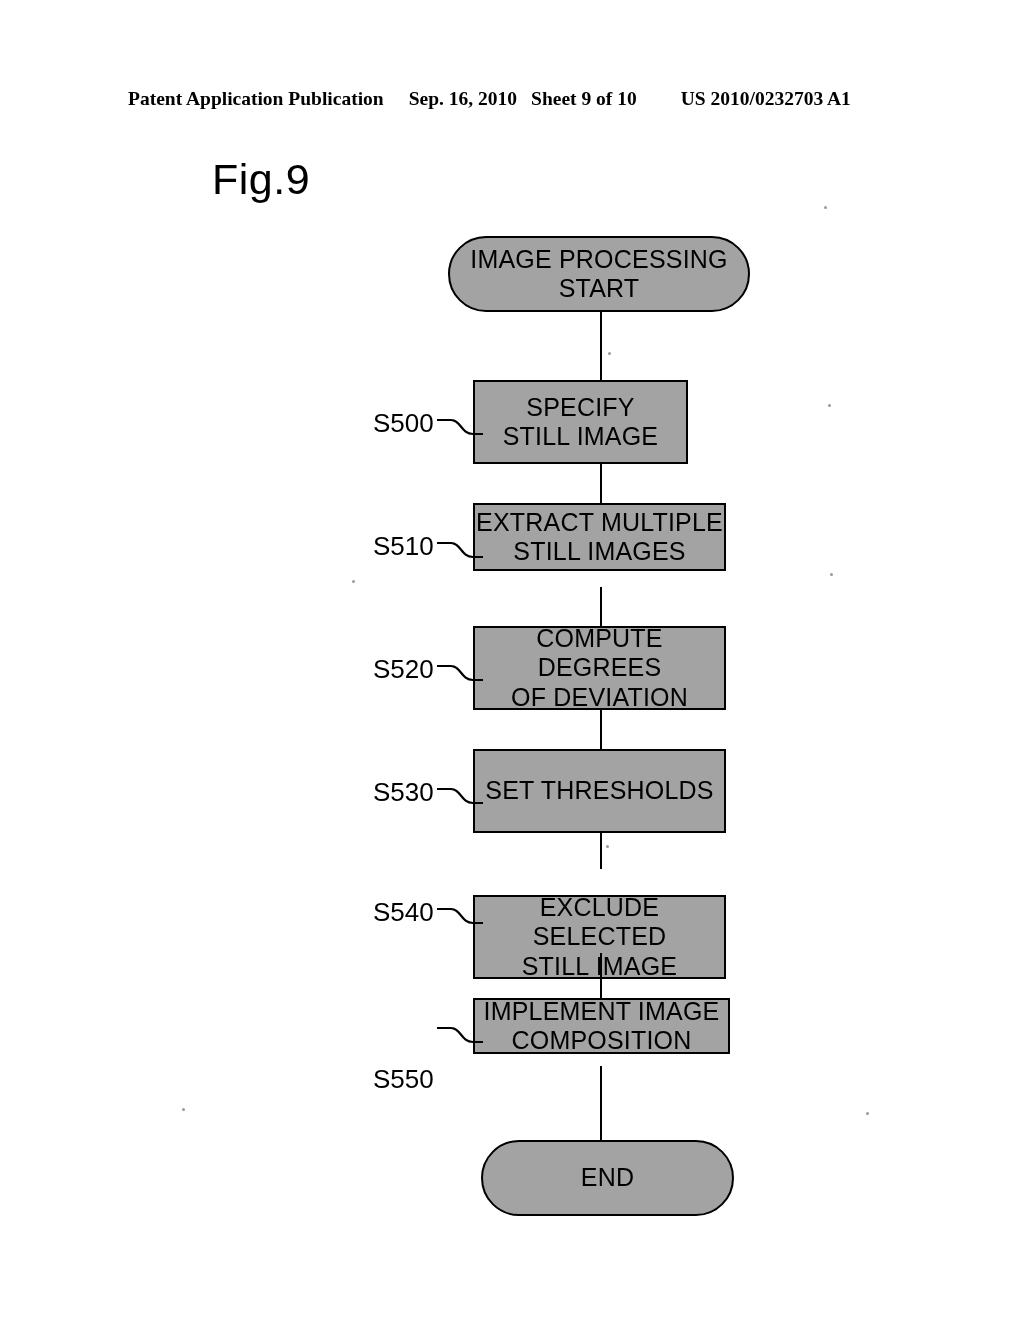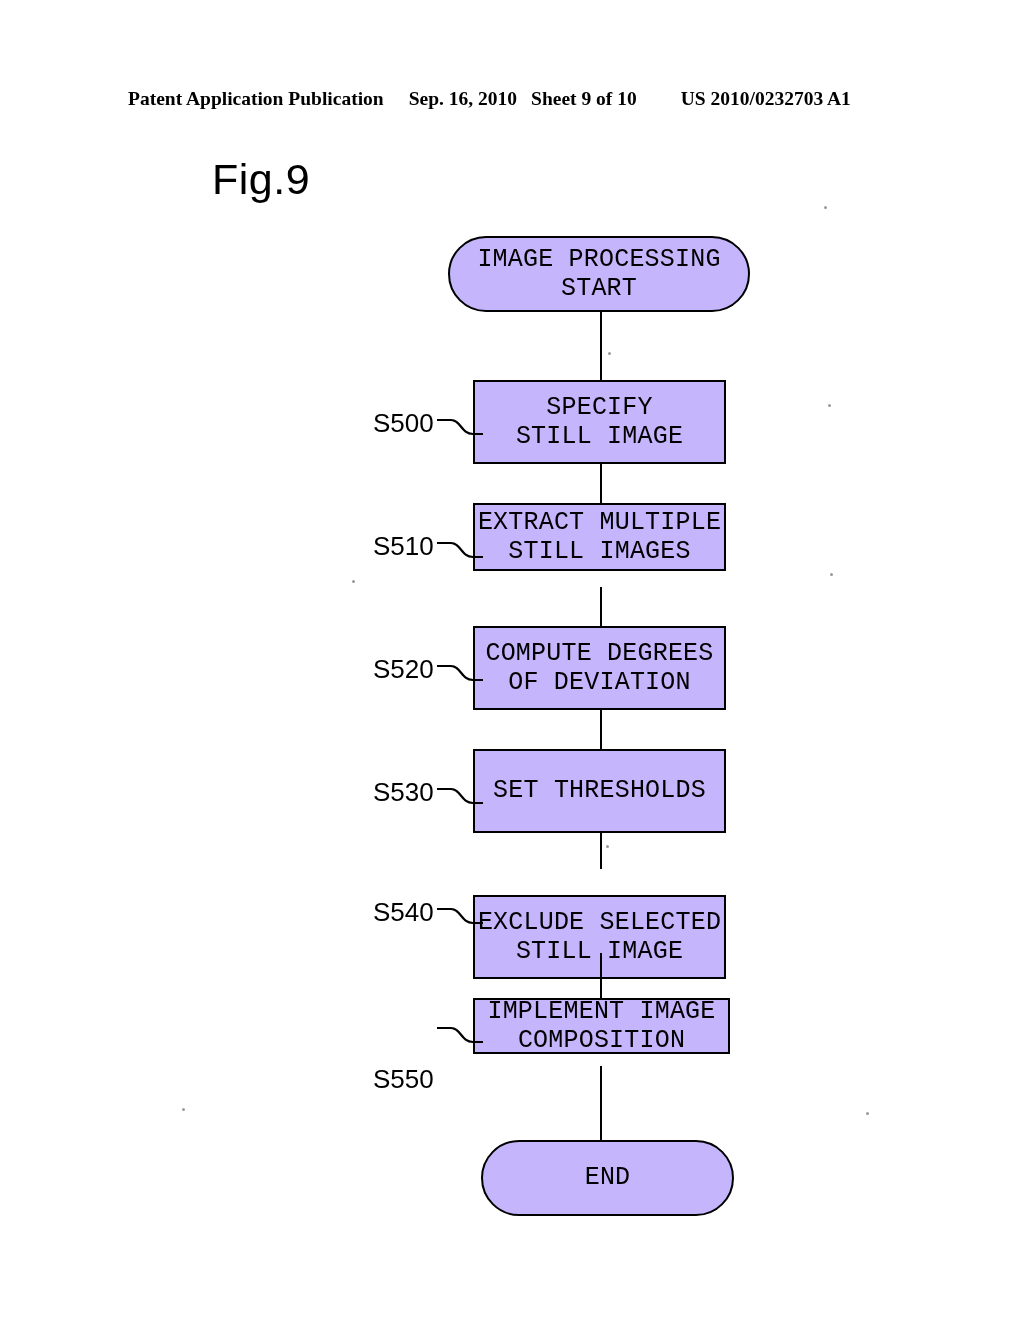--- a/index.html
+++ b/index.html
@@ -53,30 +53,29 @@
     left: 0;
     top: 0;
     width: 1024px;
     height: 1320px;
   }
 
   .node {
     position: absolute;
     box-sizing: border-box;
     border: 2.5px solid #000000;
-    background: #c4b5fd;
+    background: #a3a3a3;
     display: flex;
     align-items: center;
     justify-content: center;
     text-align: center;
     font-size: 25px;
     line-height: 1.18;
     letter-spacing: 0.2px;
     white-space: pre-line;
-    font-family: Liberation Mono, monospace;
   }
   .node.terminator {
     border-radius: 999px;
     border-width: 2.5px;
   }
   .node.process {
     border-radius: 0;
   }
 
   .step-label {
@@ -122,21 +121,21 @@
 
   <div id="flow">
 
     <div class="node terminator" style="left:448px; top:236px; width:302px; height:76px;">
       <span>IMAGE PROCESSING
 START</span>
     </div>
 
     <div class="connector" style="left:600px; top:312px; height:68px;"></div>
 
-    <div class="node process" style="left:473px; top:380px; width:253px; height:84px;">
+    <div class="node process" style="left:473px; top:380px; width:215px; height:84px;">
       <span>SPECIFY
 STILL IMAGE</span>
     </div>
     <div class="step-label" style="left:373px; top:410px;">S500</div>
     <svg class="leader" style="left:437px; top:404px;" width="46" height="38" viewBox="0 0 46 38">
       <path d="M0,16 L14,16 C24,16 24,30 36,30 L46,30" fill="none" stroke="#000" stroke-width="2.2"></path>
     </svg>
 
     <div class="connector" style="left:600px; top:464px; height:47px;"></div>
 

